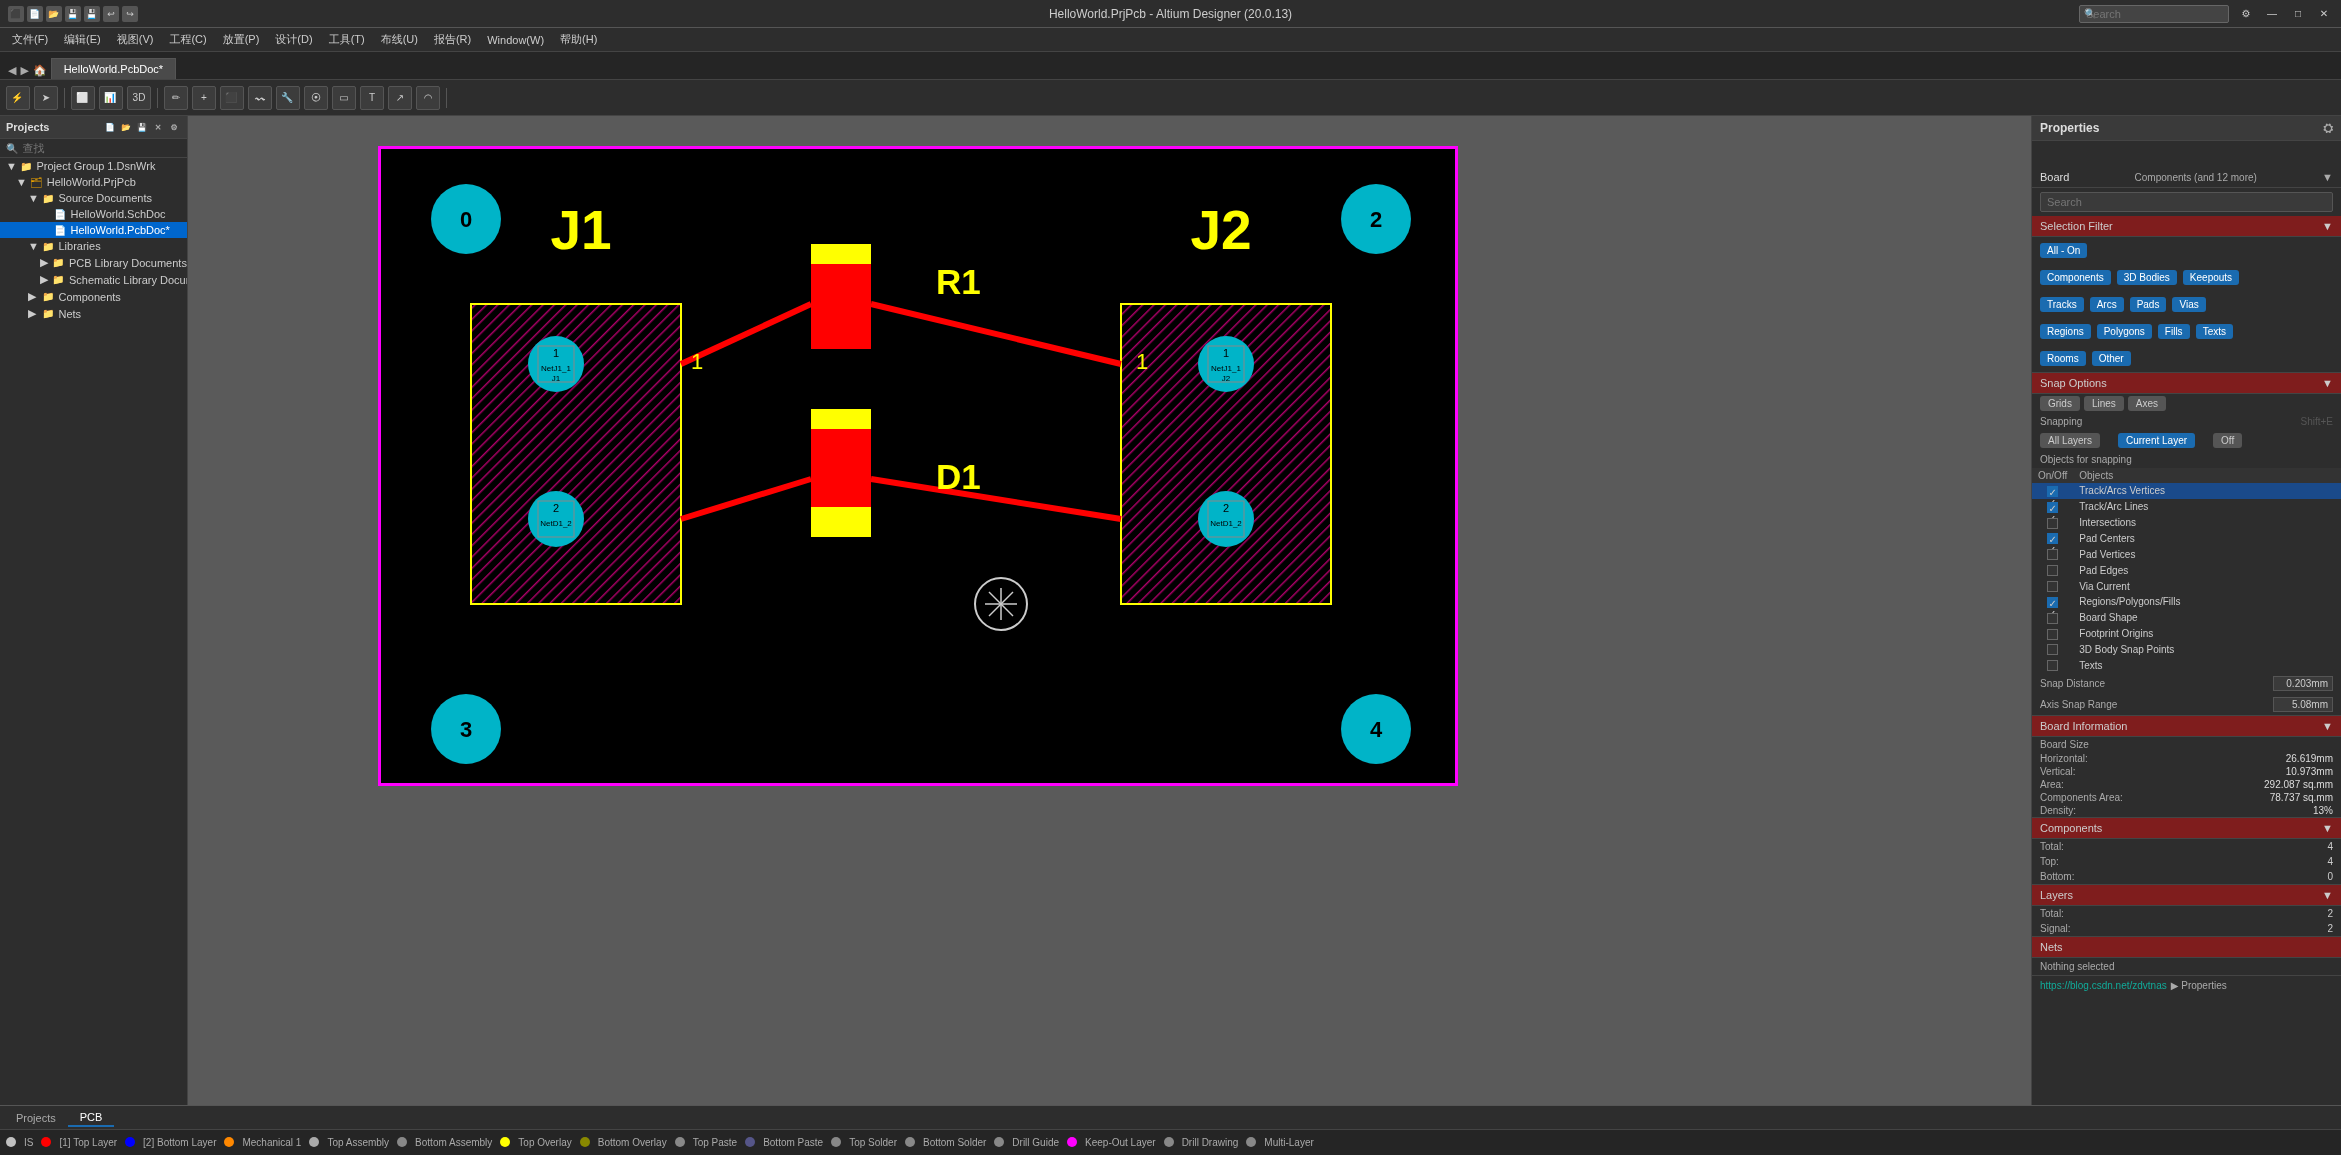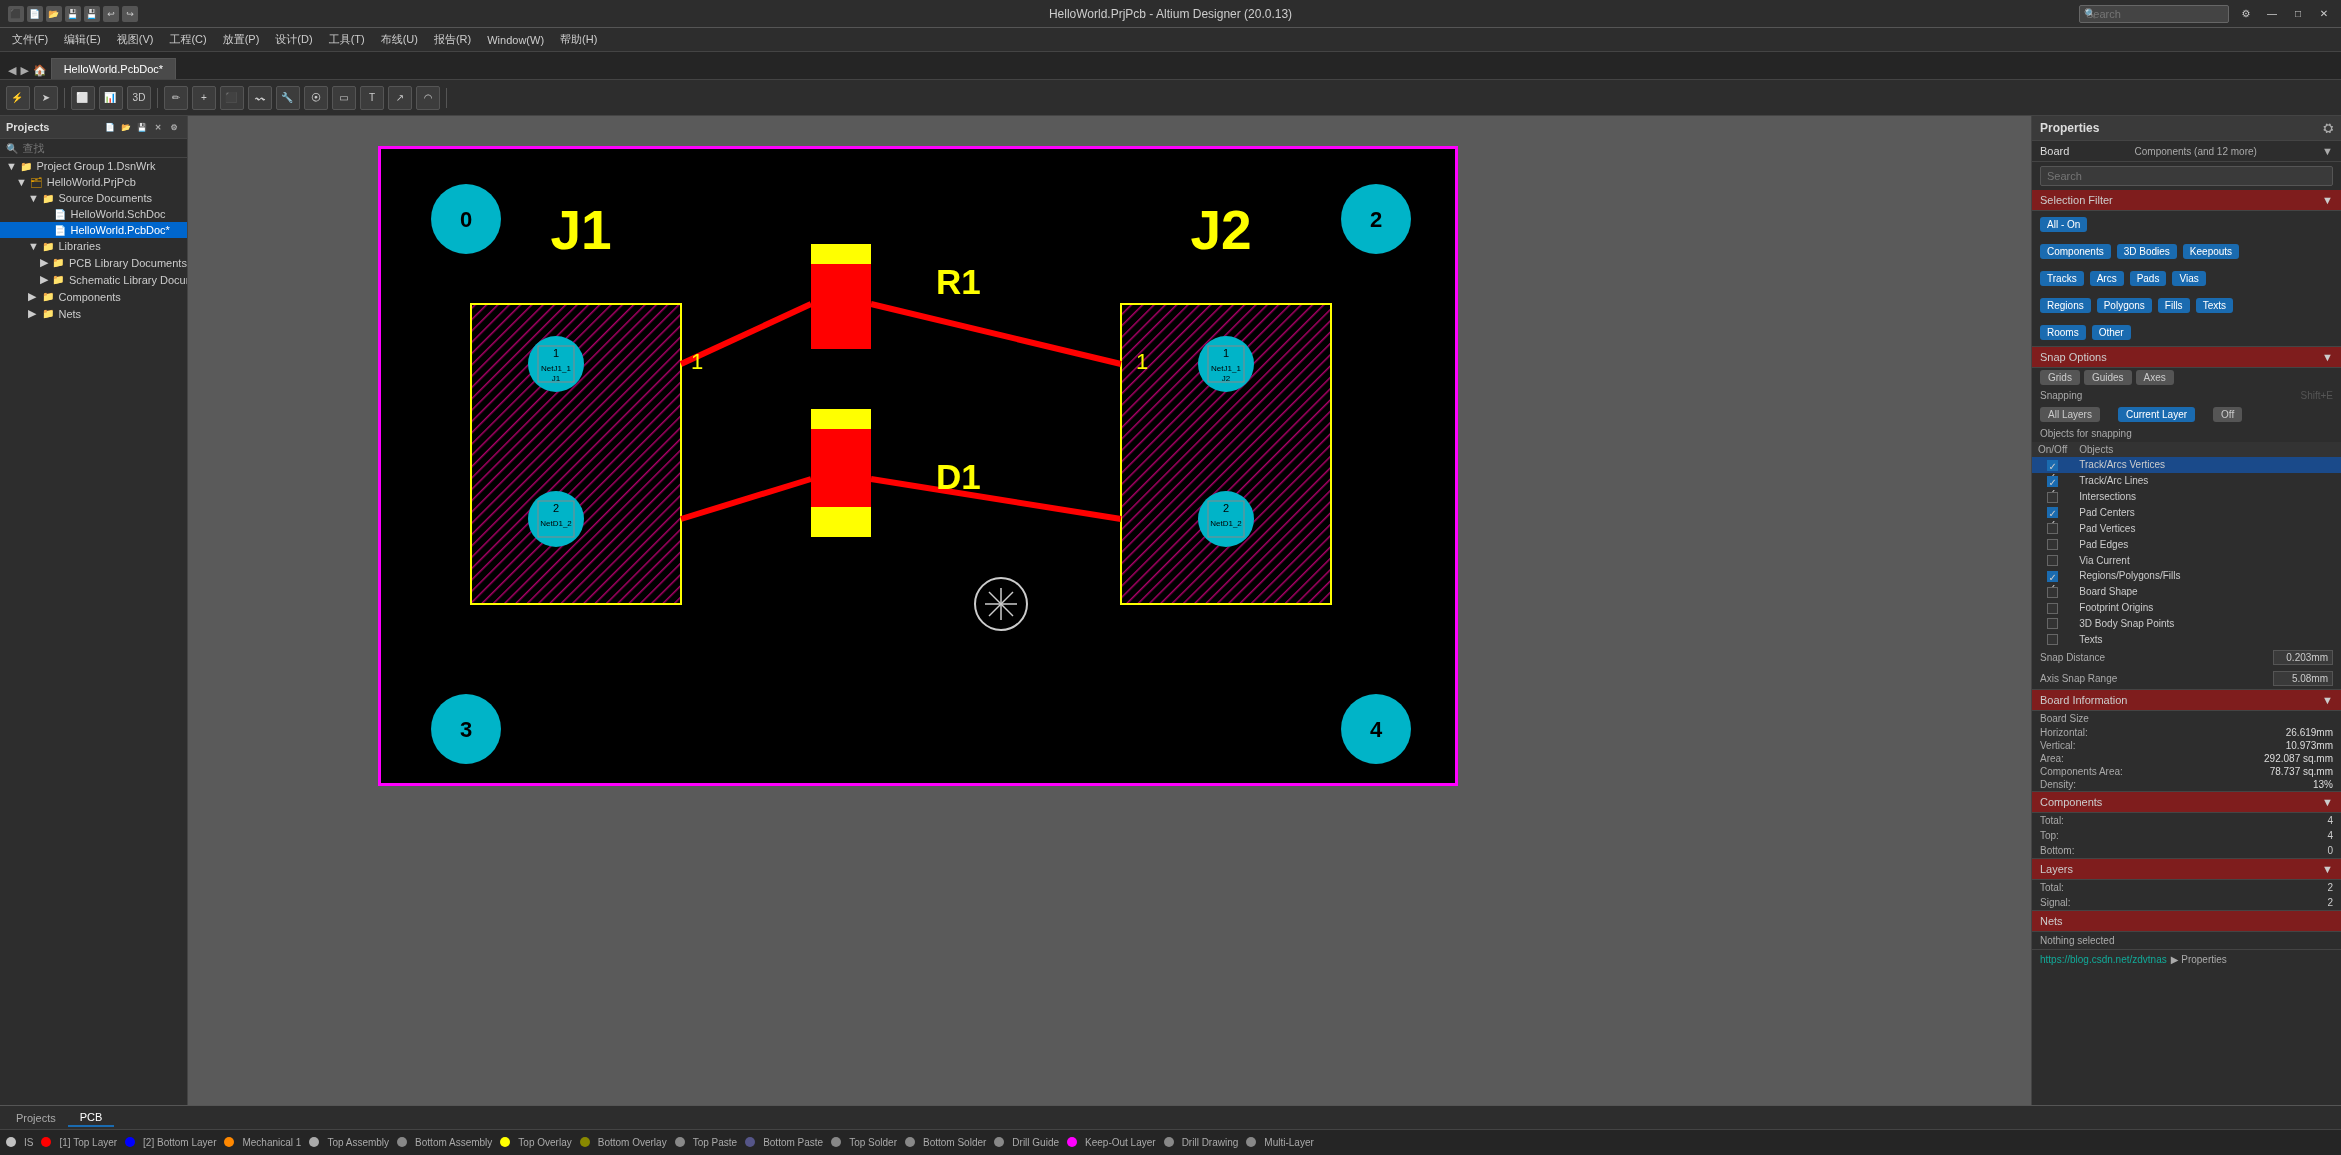--- a/index.html
+++ b/index.html
@@ -341,21 +341,21 @@
     </div>
   </div>
 
   <div id="right-panel">
 
     <div id="right-panel-title">
       <span>Properties</span>
       <span class="funnel-icon">⛭</span>
     </div>
 
-    <div style="padding:4px 8px;display:flex;align-items:center;justify-content:space-between;border-bottom:1px solid #444;">
+    <div style="padding:4px 8px;display:flex;align-items:center;justify-content:space-between;border-bottom:1px solid #444;margin-top:26px;">
       <span style="color:#ddd;font-size:11px;">Board</span>
       <span style="color:#aaa;font-size:10px;">Components (and 12 more)</span>
       <span style="color:#aaa;cursor:pointer;">▼</span>
     </div>
 
     <div class="props-search">
       <input style="width: 100%; background: rgb(58, 58, 58); border: 1px solid rgb(85, 85, 85); color: rgb(204, 204, 204); padding: 3px 6px; font-size: 11px; border-radius: 2px;" placeholder="Search">
     </div>
 
     <div class="props-section">
@@ -389,21 +389,21 @@
       </div>
     </div>
 
     <div class="props-section">
       <div class="section-title-row">
         <span style="color:#ccc;font-size:11px;">Snap Options</span>
         <span>▼</span>
       </div>
       <div class="snap-row">
         <button class="snap-btn">Grids</button>
-        <button class="snap-btn">Guides</button>
+        <button class="snap-btn">Lines</button>
         <button class="snap-btn">Axes</button>
       </div>
       <div class="snapping-row">
         <span class="snapping-label">Snapping</span>
         <span class="snapping-shortcut">Shift+E</span>
       </div>
       <div class="snapping-row">
         <div class="snapping-btns">
           <button class="snap-btn">All Layers</button>
           <button class="snap-btn active">Current Layer</button>

